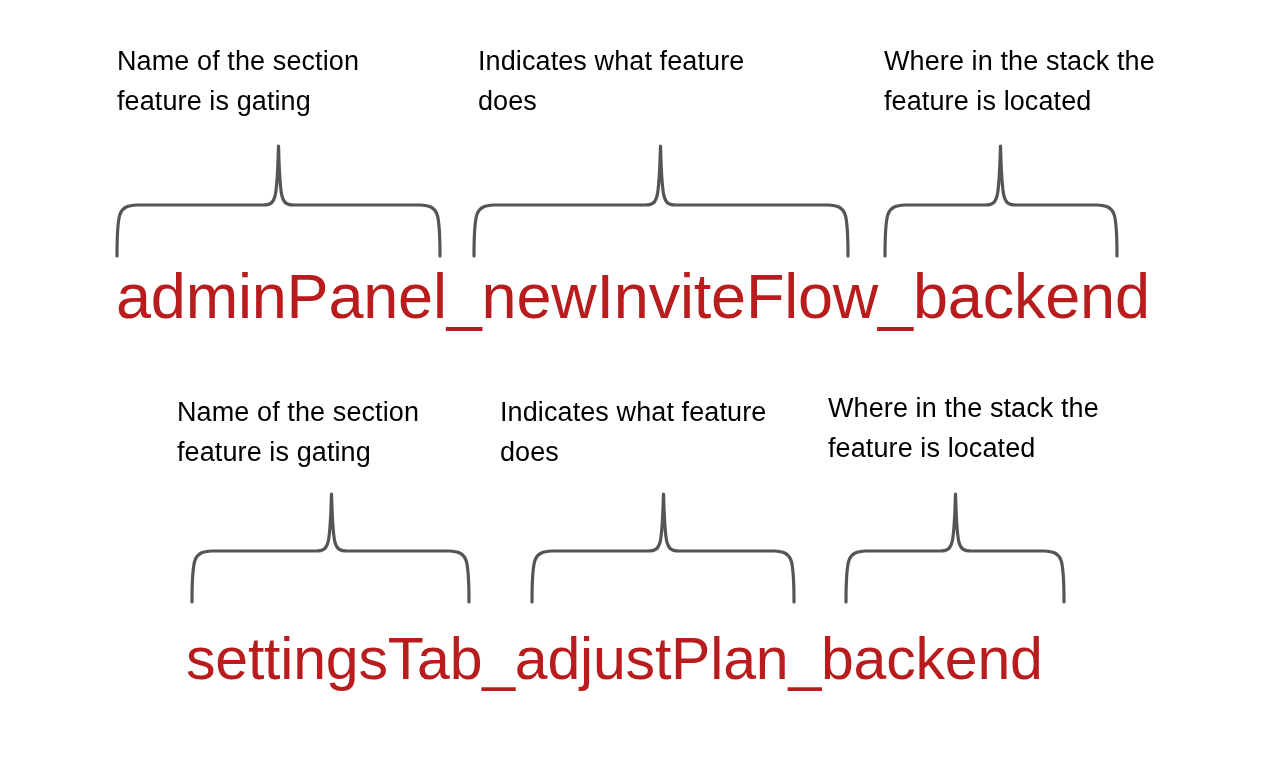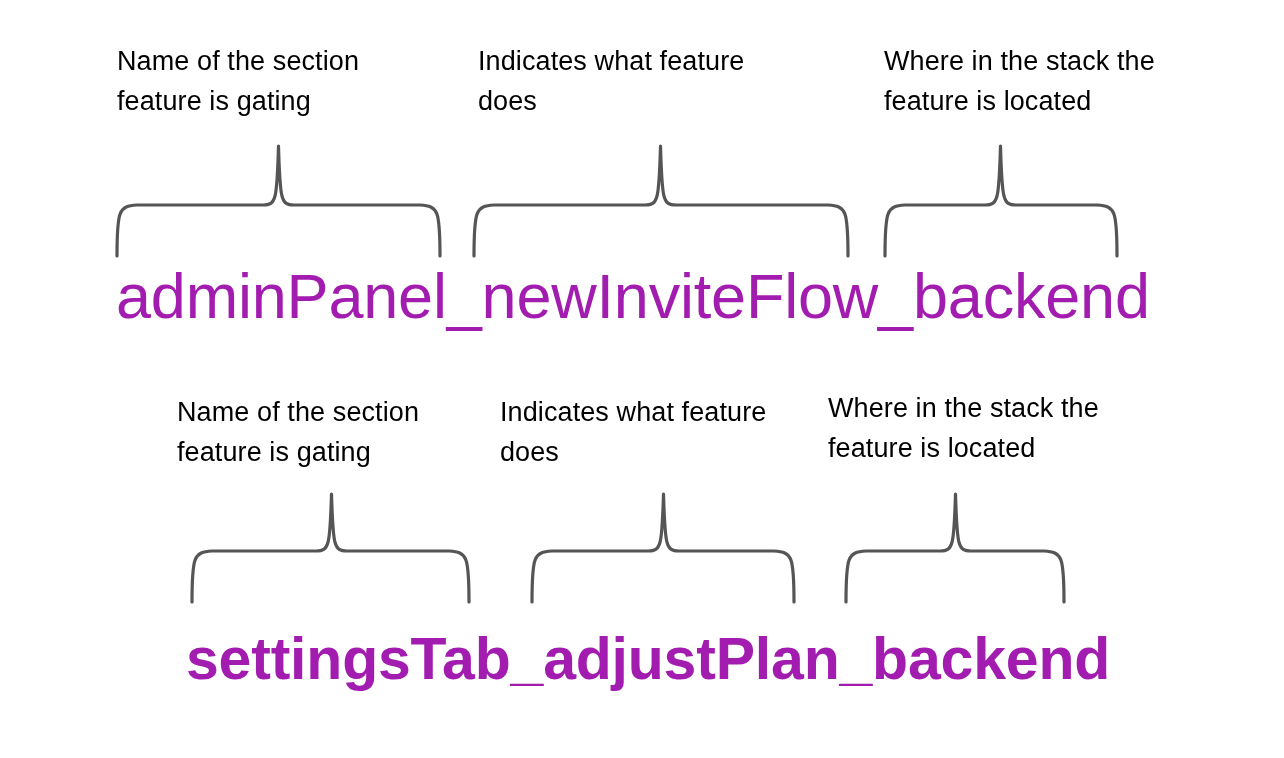--- a/index.html
+++ b/index.html
@@ -48,36 +48,35 @@
     stroke: #555555;
     stroke-width: 3.2;
     stroke-linecap: round;
     stroke-linejoin: round;
     vector-effect: non-scaling-stroke;
   }
 
   
   .flagname {
     position: absolute;
-    color: #a21caf;
+    color: #b91c1c;
     white-space: nowrap;
     letter-spacing: -0.2px;
   }
   #flag-row-1 {
     left: 116px;
     top: 258px;
     font-size: 63px;
     line-height: 76px;
   }
   #flag-row-2 {
     left: 186px;
     top: 623px;
     font-size: 59px;
     line-height: 72px;
-    font-weight: bold;
   }
 
   
   #caption-1-1 { left: 117px;  top: 41px;  width: 320px; }
   #caption-1-2 { left: 478px;  top: 41px;  width: 370px; }
   #caption-1-3 { left: 884px;  top: 41px;  width: 290px; }
 
   #brace-1-1 { left: 115px;  top: 144px; width: 327px; height: 112px; }
   #brace-1-2 { left: 472px;  top: 144px; width: 378px; height: 112px; }
   #brace-1-3 { left: 883px;  top: 144px; width: 236px; height: 112px; }

